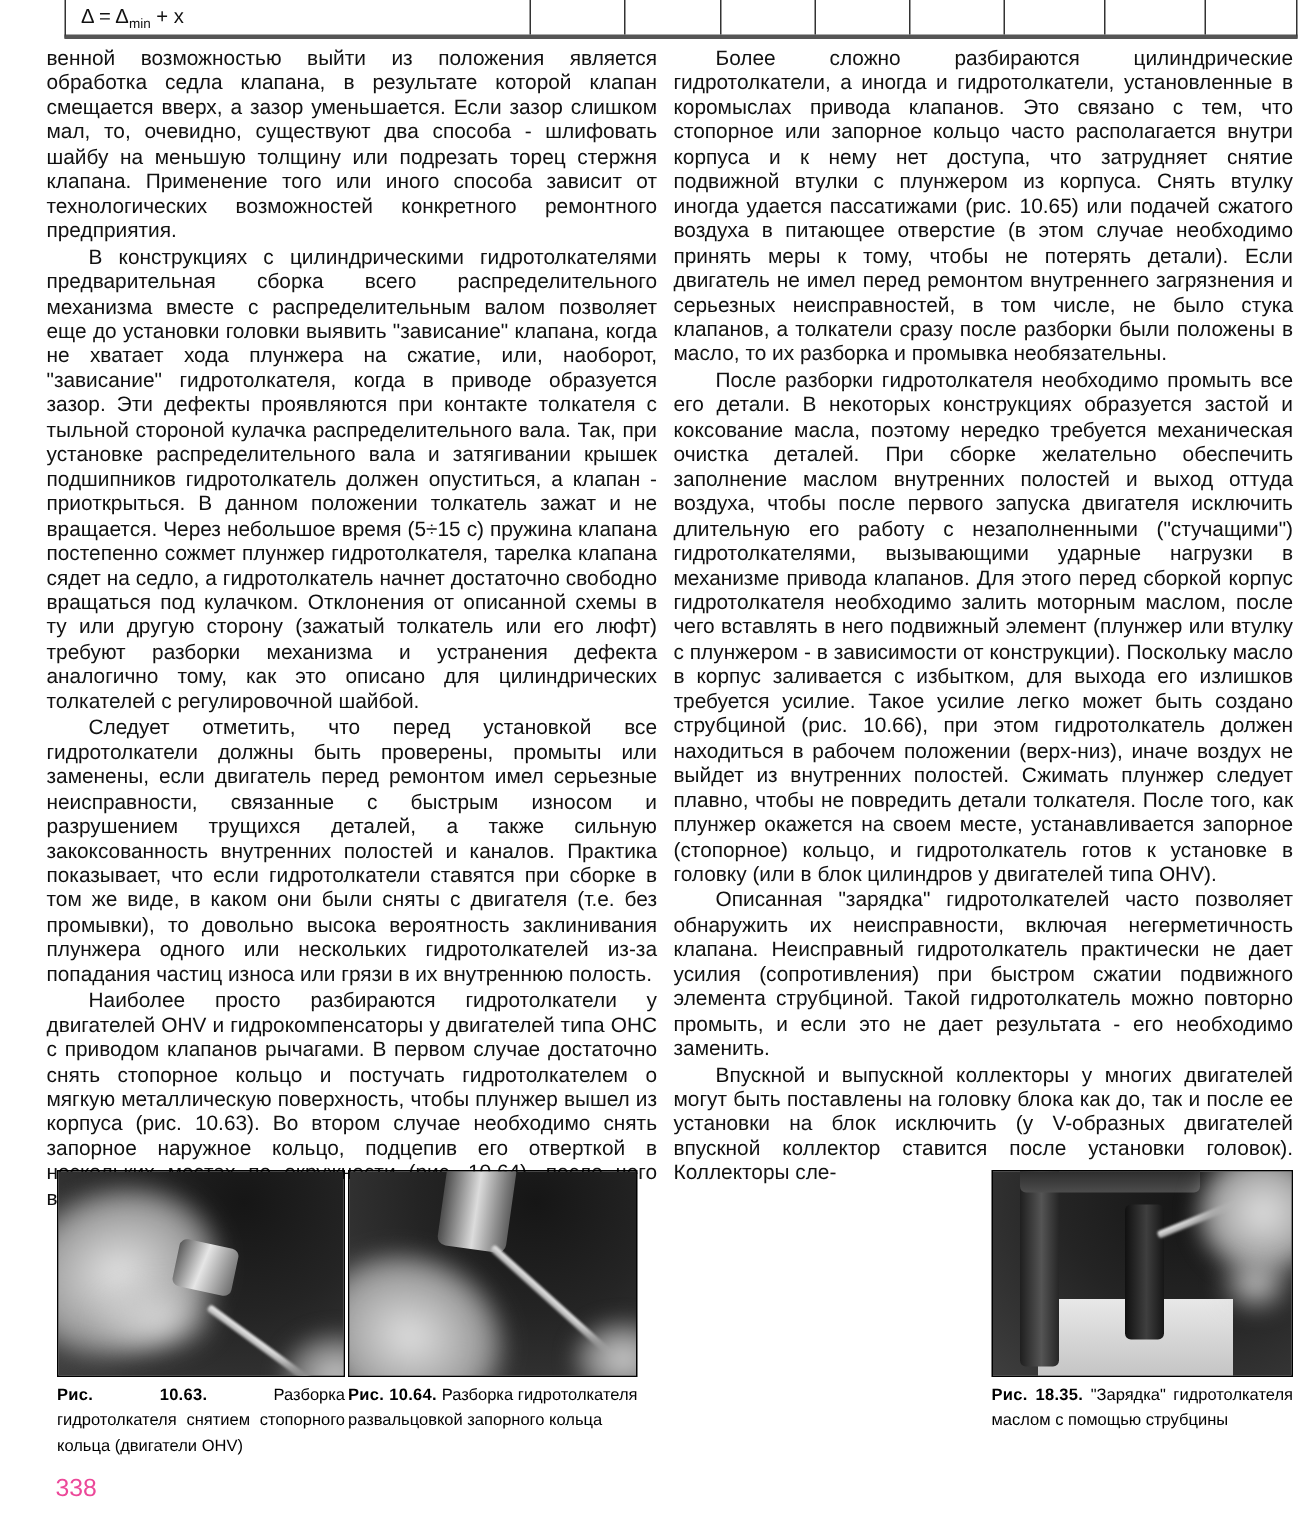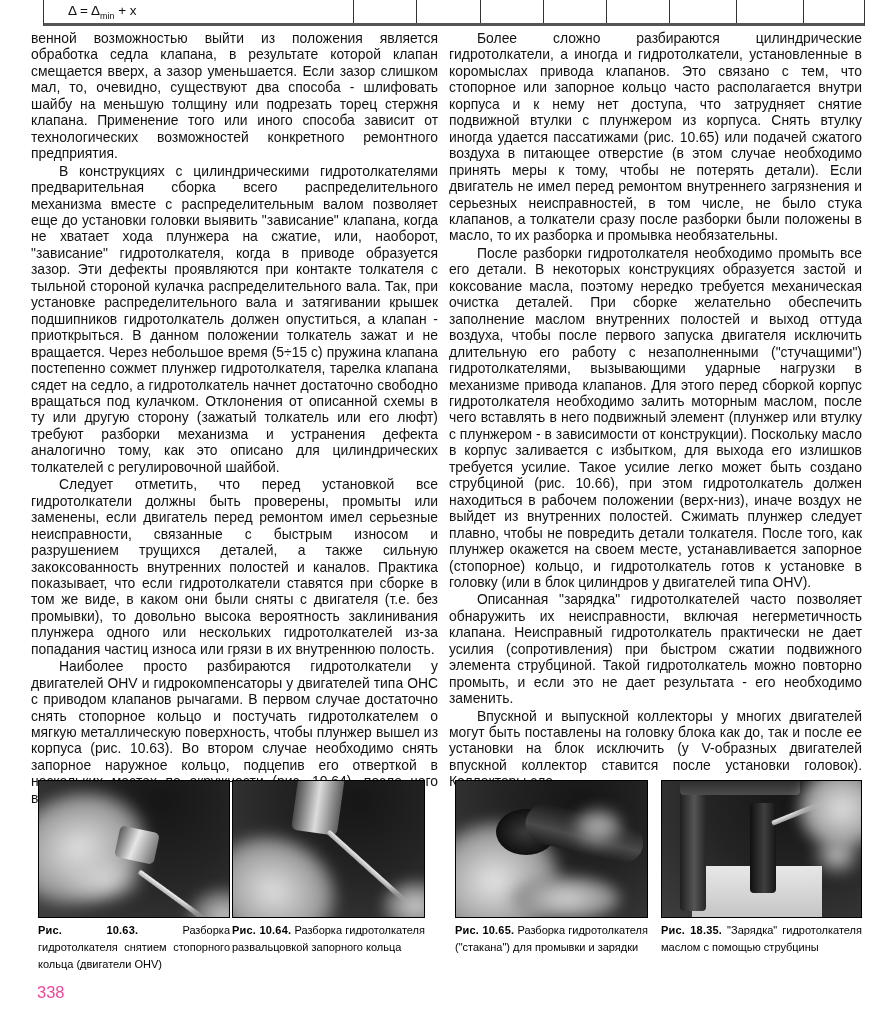--- a/index.html
+++ b/index.html
@@ -2,21 +2,21 @@
 <html><head>
 <meta charset="utf-8">
 <style>
   html,body{margin:0;padding:0;background:#fff;}
   .page{position:relative;width:873px;height:1022px;background:#fff;overflow:hidden;
         font-family:"Liberation Sans",sans-serif;color:#141414;}
   
   .toptable{position:absolute;left:43px;top:0;width:820px;height:23px;
             border-left:1.5px solid #333;border-right:1.5px solid #333;border-bottom:3px solid #555;}
   .toptable .cellline{position:absolute;top:0;bottom:0;width:0;border-left:1.5px solid #333;}
-  .formula{position:absolute;left:24px;top:3px;font-size:13.5px;color:#111;}
+  .formula{position:absolute;left:10px;top:3px;font-size:13.5px;color:#111;}
   .formula sub{font-size:9px;}
   
   .col{position:absolute;top:29px;font-size:13.9px;line-height:16.45px;text-align:justify;
        color:#111;letter-spacing:0px;}
   .col-left{left:30px;width:409px;}
   .col-right{left:448px;width:415px;}
   .col p{margin:1px;text-indent:28px;}
   .col p.noindent{text-indent:0;}
   
   .figure{position:absolute;top:780px;}
@@ -76,30 +76,20 @@
   <div class="figure" style="left:232px;width:193px">
     <div class="photo">
       <div class="art" style="left:62px;top:-8px;width:46px;height:60px;background:linear-gradient(90deg,#4c4c4c,#dcdcdc 50%,#5e5e5e);border-radius:6px;transform:rotate(8deg)"></div>
       <div class="art blob" style="left:-25px;top:55px;width:130px;height:110px;background:radial-gradient(#e0e0e0,#9b9b9b 55%,transparent 80%);transform:rotate(20deg)"></div>
       <div class="art rod" style="left:95px;top:48px;width:115px;height:5px;background:linear-gradient(#efefef,#a8a8a8);transform:rotate(42deg);transform-origin:left center"></div>
       <div class="art blob" style="left:150px;top:100px;width:65px;height:50px;background:radial-gradient(#d6d6d6,#777 60%,transparent 82%)"></div>
     </div>
     <p class="caption" style="width:193px"><b>Рис. 10.64.</b> <span>Разборка гидротолкателя развальцовкой запорного кольца</span></p>
   </div>
 
-  <div class="figure" style="left:455px;width:193px">
-    <div class="photo">
-      <div class="art blob" style="left:-30px;top:40px;width:135px;height:120px;background:radial-gradient(#e6e6e6,#9d9d9d 55%,transparent 80%);transform:rotate(-12deg)"></div>
-      <div class="art" style="left:40px;top:28px;width:60px;height:46px;background:radial-gradient(#3a3a3a,#101010 70%);border-radius:50%"></div>
-      <div class="art" style="left:70px;top:18px;width:120px;height:40px;background:linear-gradient(#1c1c1c,#4a4a4a 60%,#202020);border-radius:20px;transform:rotate(14deg);transform-origin:left center"></div>
-      <div class="art blob" style="left:118px;top:28px;width:48px;height:36px;background:radial-gradient(#bdbdbd,#6d6d6d 65%,transparent 85%)"></div>
-      <div class="art blob" style="left:55px;top:95px;width:110px;height:45px;background:radial-gradient(#d9d9d9,#8c8c8c 60%,transparent 82%)"></div>
-    </div>
-    <p class="caption" style="width:193px"><b>Рис. 10.65.</b> <span>Разборка гидротолкателя ("стакана") для промывки и зарядки</span></p>
-  </div>
 
   <div class="figure" style="left:661px;width:201px">
     <div class="photo">
       <div class="art" style="left:30px;top:85px;width:130px;height:55px;background:linear-gradient(#e8e8e8,#c2c2c2)"></div>
       <div class="art" style="left:18px;top:-5px;width:26px;height:135px;background:linear-gradient(90deg,#1f1f1f,#555 55%,#262626);border-radius:4px"></div>
       <div class="art" style="left:18px;top:-8px;width:120px;height:22px;background:linear-gradient(#1a1a1a,#4d4d4d);border-radius:4px"></div>
       <div class="art" style="left:88px;top:22px;width:26px;height:90px;background:linear-gradient(90deg,#101010,#3f3f3f 55%,#161616);border-radius:4px"></div>
       <div class="art rod" style="left:110px;top:40px;width:70px;height:5px;background:linear-gradient(#ededed,#9f9f9f);transform:rotate(-22deg);transform-origin:left center"></div>
       <div class="art blob" style="left:135px;top:-15px;width:90px;height:85px;background:radial-gradient(#e2e2e2,#9e9e9e 55%,transparent 80%)"></div>
       <div class="art blob" style="left:150px;top:55px;width:50px;height:40px;background:radial-gradient(#d5d5d5,transparent 75%)"></div>

